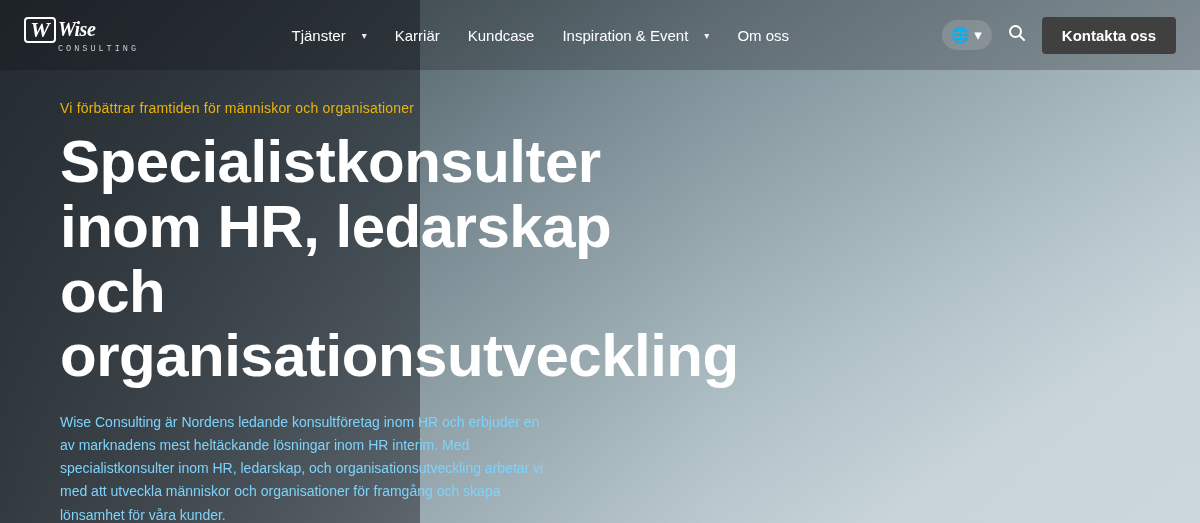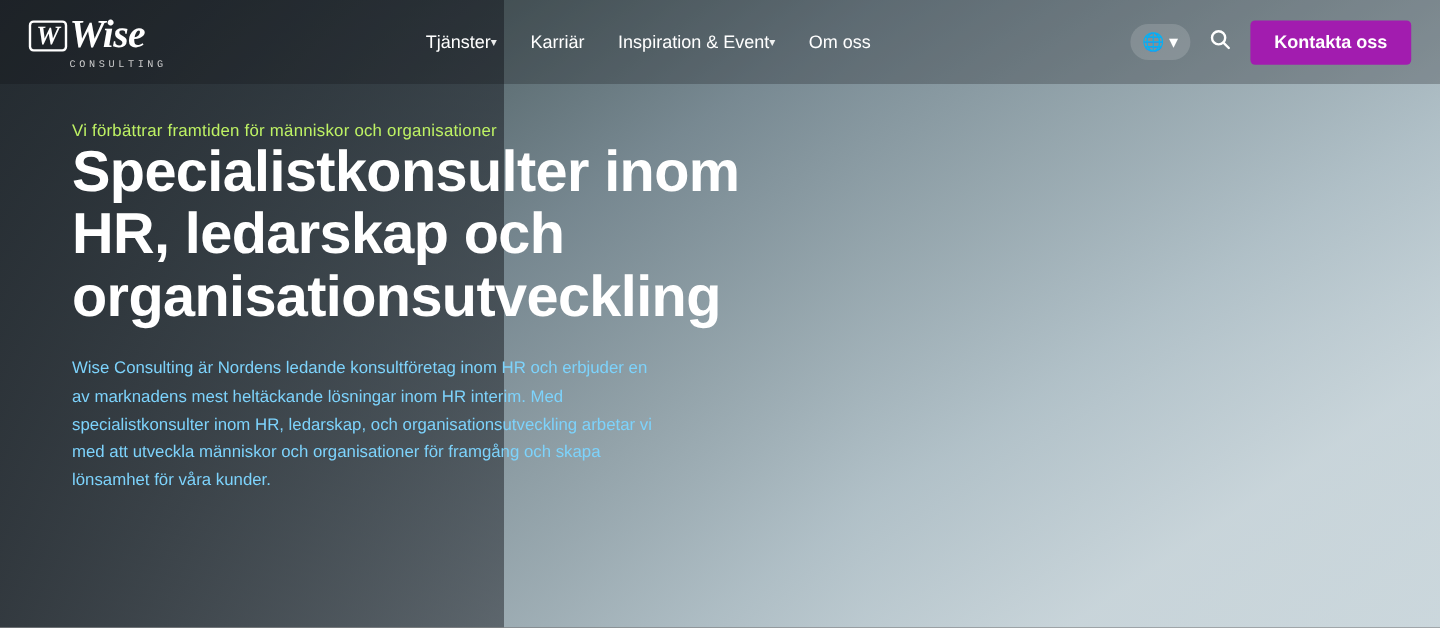--- a/index.html
+++ b/index.html
@@ -84,21 +84,21 @@
     }
 
     .nav-item {
       color: #fff;
       text-decoration: none;
       font-size: 15px;
       font-weight: 500;
       padding: 6px 12px;
       display: flex;
       align-items: center;
-      gap: 0;
+      gap: 16px;
       cursor: pointer;
       white-space: nowrap;
     }
 
     .nav-chevron {
       font-size: 10px;
       opacity: 0.9;
     }
 
     .nav-actions {
@@ -126,21 +126,21 @@
       border: none;
       cursor: pointer;
       font-size: 18px;
       padding: 6px 8px;
       display: flex;
       align-items: center;
       justify-content: center;
     }
 
     .contact-btn {
-      background: #a21caf;
+      background: #404040;
       color: #fff;
       border: none;
       border-radius: 4px;
       padding: 10px 20px;
       font-size: 15px;
       font-weight: 600;
       cursor: pointer;
       white-space: nowrap;
     }
 
@@ -150,27 +150,27 @@
       top: 100px;
       left: 60px;
       width: 560px;
       z-index: 5;
       color: #fff;
     }
 
     .hero-subtitle {
       font-size: 14px;
       font-weight: 400;
-      color: #bef264;
-      margin-bottom: 2px;
+      color: #eab308;
+      margin-bottom: 14px;
       letter-spacing: 0.2px;
     }
 
     .hero-title {
-      font-size: 48px;
+      font-size: 60px;
       font-weight: 800;
       line-height: 1.08;
       color: #fff;
       margin-bottom: 22px;
       letter-spacing: -0.5px;
     }
 
     .hero-description {
       font-size: 14px;
       line-height: 1.65;
@@ -204,21 +204,21 @@
 
     .logo-w {
       font-size: 22px;
       font-weight: 900;
       color: #fff;
       font-style: italic;
       font-family: Georgia, serif;
     }
 
     .logo-text-wise {
-      font-size: 33px;
+      font-size: 20px;
       font-weight: 900;
       color: #fff;
       font-style: italic;
       letter-spacing: -0.5px;
       font-family: Georgia, serif;
       text-align: center;
     }
 
     .logo-text-consulting {
       font-size: 8.5px;
@@ -249,20 +249,23 @@
       <div class="logo-text-consulting">CONSULTING</div>
     </div>
 
     <div class="nav-links">
       <a class="nav-item">
         <span>Tjänster</span>
         <span class="nav-chevron">▾</span>
       </a>
       <a class="nav-item">
         <span>Karriär</span>
+      </a>
+      <a class="nav-item">
+        <span>Kundcase</span>
       </a>
       <a class="nav-item">
         <span>Inspiration &amp; Event</span>
         <span class="nav-chevron">▾</span>
       </a>
       <a class="nav-item">
         <span>Om oss</span>
       </a>
     </div>
 

